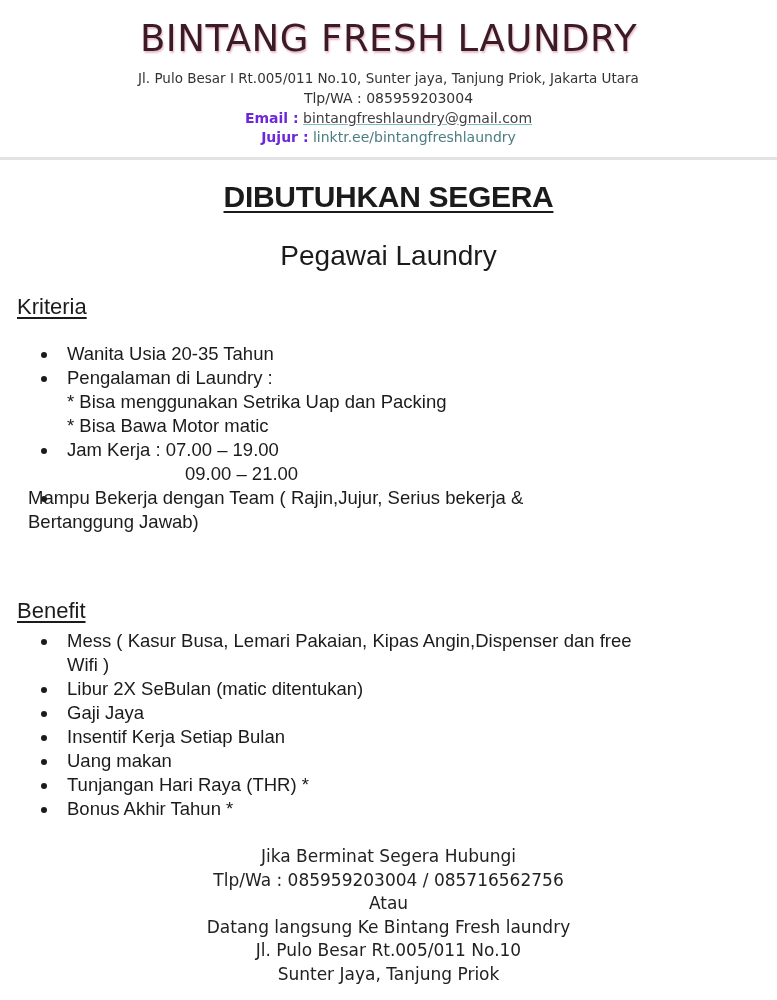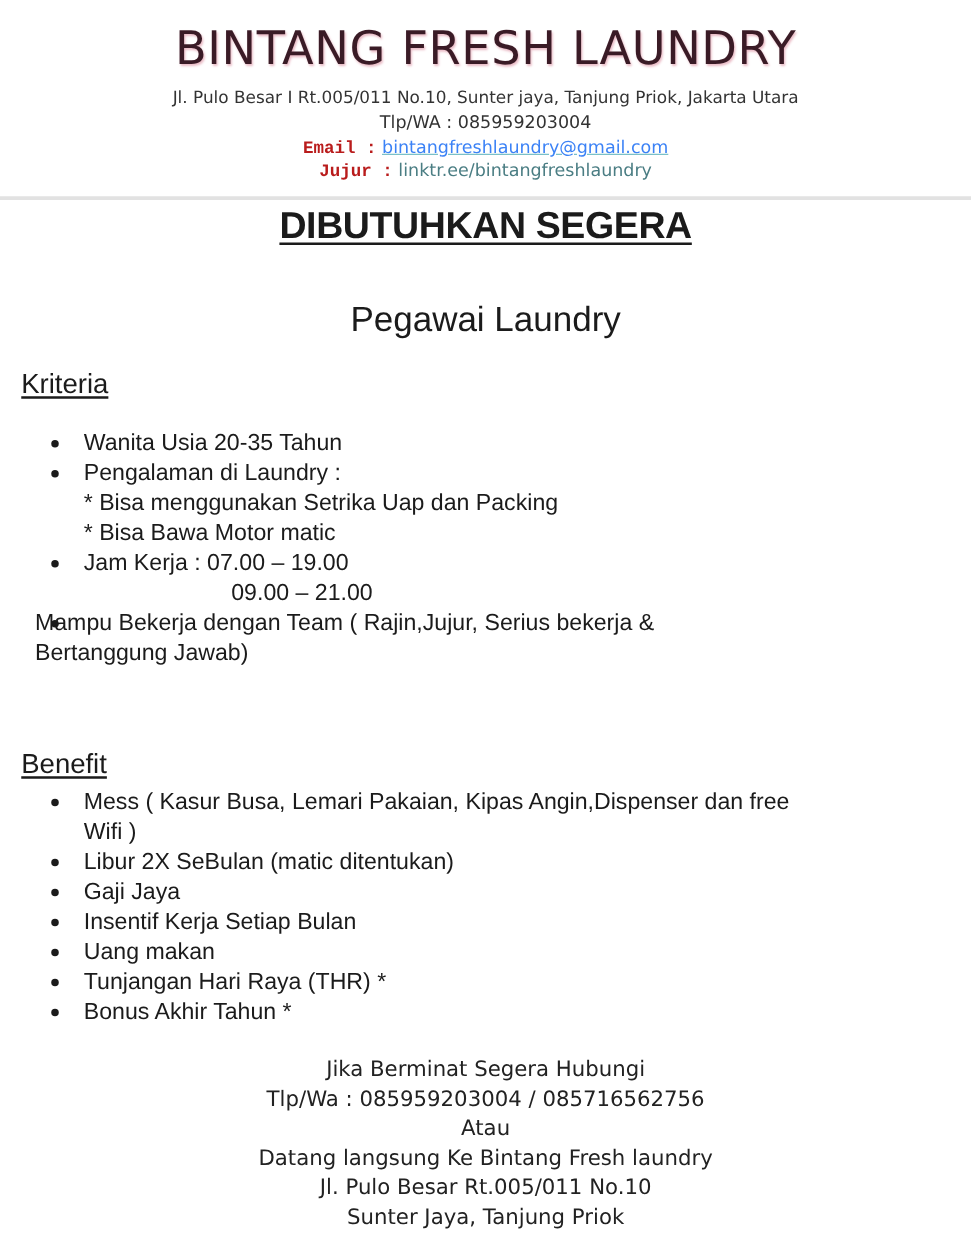--- a/index.html
+++ b/index.html
@@ -42,23 +42,23 @@
       left: 0;
       width: 777px;
       font-size: 14px;
       color: #333333;
       line-height: 20px;
     }
     .addr { top: 68px; font-size: 13.5px; }
     .tlp  { top: 88px; }
     .email { top: 108px; color: #222; }
     .linked { top: 127px; color: #222; }
-    .email .lbl, .linked .lbl { font-weight: bold; color: #b91c1c; font-family: Liberation Mono, monospace; }
+    .email .lbl, .linked .lbl { font-weight: bold; color: #6d28d9; }
     .email a {
-      color: #3b82f6;
+      color: #404040;
       text-decoration: underline;
       text-decoration-color: #7ac0c8;
     }
     .linked a {
       color: #4a7d83;
       text-decoration: none;
     }
     .divider {
       position: absolute;
       left: 0;
@@ -72,21 +72,21 @@
       left: 0;
       top: 160px;
       width: 777px;
       font-family: "Liberation Sans", sans-serif;
       font-stretch: condensed;
     }
     .title {
       position: absolute;
       left: 0;
       width: 777px;
-      top: 4px;
+      top: 20px;
       text-align: center;
       font-size: 30px;
       font-weight: bold;
       letter-spacing: -0.3px;
       color: #1b1b1b;
     }
     .title span {
       text-decoration: underline;
       text-decoration-thickness: 2px;
       text-underline-offset: 4px;

